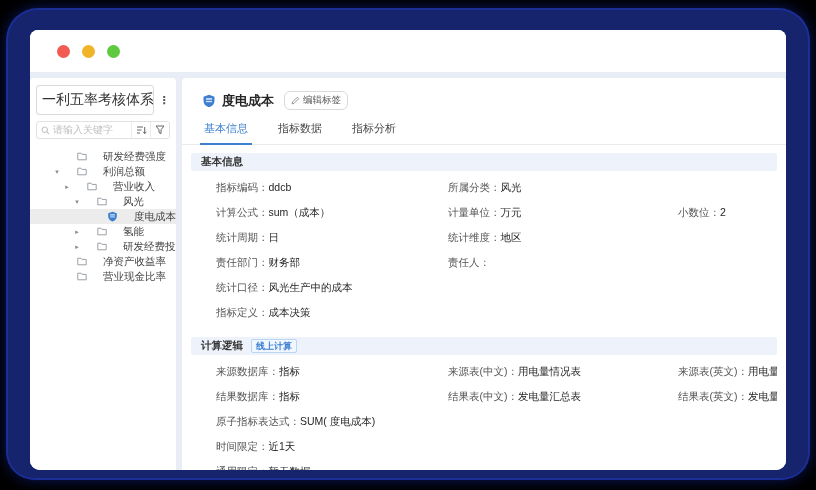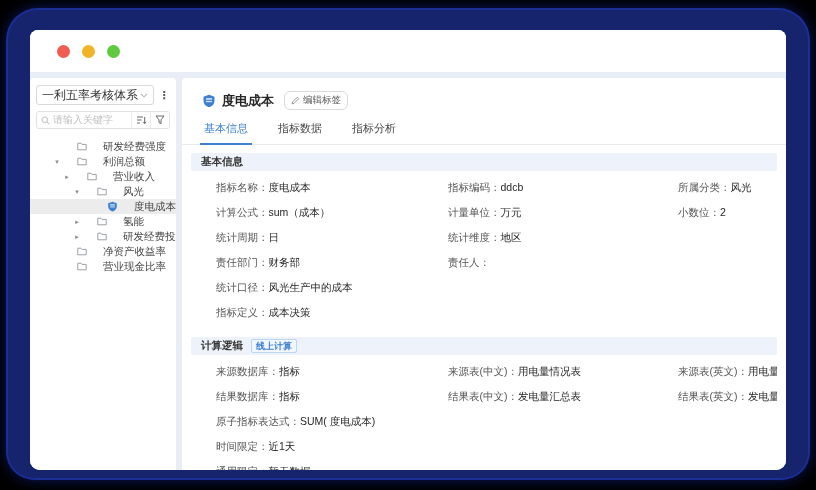--- a/index.html
+++ b/index.html
@@ -19,22 +19,22 @@
   .titlebar{flex:none;height:42px;background:#fff;display:flex;align-items:center;
             padding-left:27px;gap:12px;}
   .light{width:13px;height:13px;border-radius:50%;cursor:pointer;}
   .light.red{background:var(--light-red);} .light.yellow{background:var(--light-yellow);}
   .light.green{background:var(--light-green);}
   .body{flex:1;background:var(--body-bg);display:flex;gap:6px;padding-top:6px;overflow:hidden;}
   
   .sidebar{flex:none;width:146px;background:#fff;border-radius:4px 4px 0 0;
            padding:7px 6px 0;overflow:hidden;}
   .select-row{display:flex;align-items:center;gap:4px;}
-  .select{flex:1;height:20px;border:1px solid #d9d9d9;border-radius:3px;display:flex;
-          align-items:center;justify-content:space-between;padding:0 5px;font-size:12px;
+  .select{flex:1;height:30px;border:1px solid #d9d9d9;border-radius:3px;display:flex;
+          align-items:center;justify-content:space-between;padding:0 5px;font-size:14px;
           color:#333;cursor:pointer;white-space:nowrap;overflow:hidden;}
   .more{width:12px;text-align:center;color:#555;font-size:11px;font-weight:bold;cursor:pointer;line-height:10px;}
   .search-row{display:flex;margin-top:6px;height:18px;border:1px solid #e1e1e1;border-radius:3px;overflow:hidden;background:#fff;}
   .search-box{flex:1;display:flex;align-items:center;gap:3px;padding:0 4px;font-size:10px;color:#bfbfbf;cursor:text;overflow:hidden;white-space:nowrap;text-align:center;}
   .addon{width:19px;flex:none;border-left:1px solid #ececec;display:flex;align-items:center;justify-content:center;cursor:pointer;background:#fff;border-top:none;border-bottom:none;border-right:none;}
   .tree{margin-top:10px;font-size:10.5px;color:#454545;}
   .tree-row{height:15px;display:flex;align-items:center;gap:16px;white-space:nowrap;overflow:hidden;
             cursor:pointer;padding-left:7px;margin:0 -6px;padding-right:4px;}
   .tree-row.selected{background:var(--selected-bg);}
   .caret{width:8px;flex:none;color:#8c8c8c;font-size:7px;text-align:center;}
@@ -230,21 +230,20 @@
               <div class="tab">指标数据</div>
               <div class="tab">指标分析</div>
             </div>
 
           <div class="content" id="sections">
               <div class="sec-bar">
                 <span>基本信息</span>
               </div>
               <div class="sec-rows">
                 <div class="frow">
-                  <div class="cell"><span class="lbl">指标名称：</span><span class="val">度电成本</span></div>
                   <div class="cell"><span class="lbl">指标编码：</span><span class="val">ddcb</span></div>
                   <div class="cell"><span class="lbl">所属分类：</span><span class="val">风光</span></div>
                 </div>
                 <div class="frow">
                   <div class="cell"><span class="lbl">计算公式：</span><span class="val">sum（成本）</span></div>
                   <div class="cell"><span class="lbl">计量单位：</span><span class="val">万元</span></div>
                   <div class="cell"><span class="lbl">小数位：</span><span class="val">2</span></div>
                 </div>
                 <div class="frow">
                   <div class="cell"><span class="lbl">统计周期：</span><span class="val">日</span></div>

